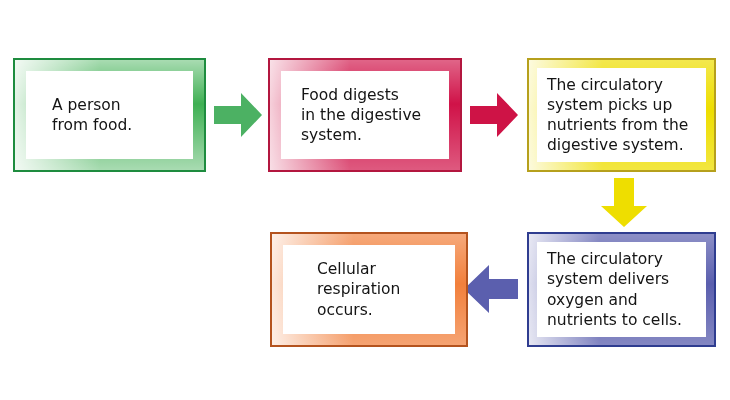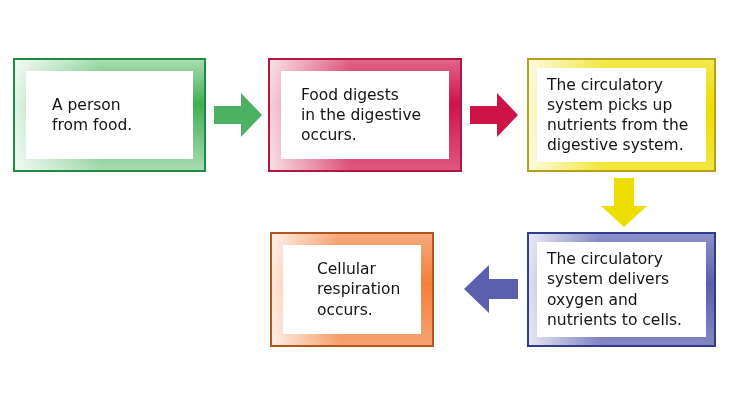--- a/index.html
+++ b/index.html
@@ -95,21 +95,21 @@
       linear-gradient(to right,  rgba(255,255,255,0.80), rgba(255,255,255,0) 38%),
       linear-gradient(to bottom, rgba(255,255,255,0.30), rgba(255,255,255,0) 45%, rgba(255,255,255,0.25)),
       #5b5fae;
   }
   #box-deliver { padding: 8px; }
   #box-deliver .inner { padding: 6px 6px 6px 10px; }
 
   
   #box-respiration {
     left: 270px; top: 232px;
-    width: 164px; height: 115px;
+    width: 198px; height: 115px;
     border-color: #b4531e;
     background:
       linear-gradient(to right,  rgba(255,255,255,0.82), rgba(255,255,255,0) 42%),
       linear-gradient(to bottom, rgba(255,255,255,0.32), rgba(255,255,255,0) 45%, rgba(255,255,255,0.28)),
       #f2803c;
   }
   #box-respiration .inner { padding: 10px 0 10px 34px; }
 
   
   .arrow {
@@ -135,21 +135,21 @@
   <div class="arrow" id="arrow-green">
     <svg width="52" height="52" viewBox="0 0 52 52" aria-hidden="true">
       <polygon points="2,17 29,17 29,4 50,26 29,48 29,35 2,35" fill="#4cb163"></polygon>
     </svg>
   </div>
 
   <div class="flow-box" id="box-digest">
     <div class="inner">
       <span class="label">Food digests
 in the digestive
-occurs.</span>
+system.</span>
     </div>
   </div>
 
   <div class="arrow" id="arrow-red">
     <svg width="52" height="52" viewBox="0 0 52 52" aria-hidden="true">
       <polygon points="2,17 29,17 29,4 50,26 29,48 29,35 2,35" fill="#ce1346"></polygon>
     </svg>
   </div>
 
   <div class="flow-box" id="box-pickup">

